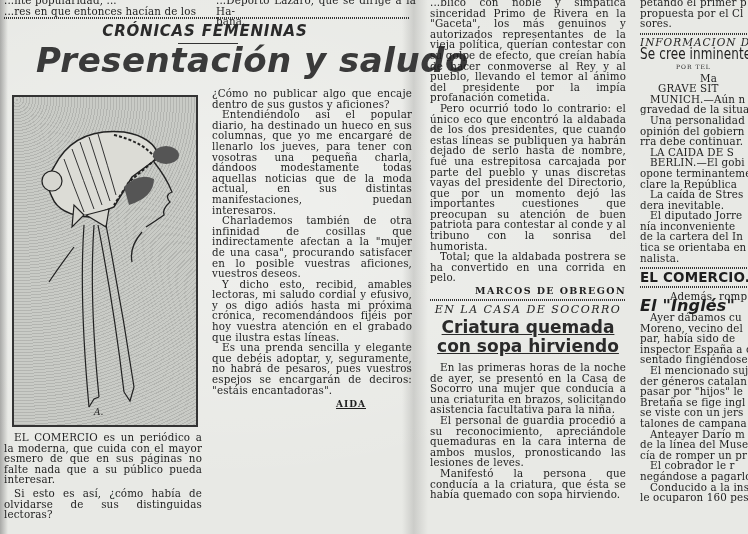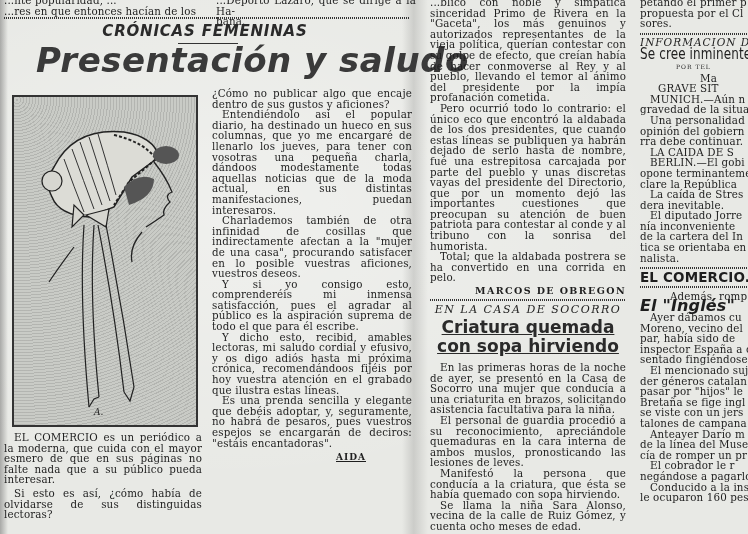--- a/index.html
+++ b/index.html
@@ -172,42 +172,40 @@
 
   <div class="chronicle-left col-text">
     <p>EL COMERCIO es un periódico a la moderna, que cuida con el mayor esmero de que en sus páginas no falte nada que a su público pueda interesar.</p>
     <p style="margin-top:3px;">Si esto es así, ¿cómo había de olvidarse de sus distinguidas lectoras?</p>
   </div>
 
   <div class="chronicle-right col-text">
     <p class="noindent">¿Cómo no publicar algo que encaje dentro de sus gustos y aficiones?</p>
     <p>Entendiéndolo así el popular diario, ha destinado un hueco en sus columnas, que yo me encargaré de llenarlo los jueves, para tener con vosotras una pequeña charla, dándoos modestamente todas aquellas noticias que de la moda actual, en sus distintas manifestaciones, puedan interesaros.</p>
     <p>Charlademos también de otra infinidad de cosillas que indirectamente afectan a la "mujer de una casa", procurando satisfacer en lo posible vuestras aficiones, vuestros deseos.</p>
-    <p>Y si yo consigo esto, comprenderéis mi inmensa satisfacción, pues el agradar al público es la aspiración suprema de todo el que para él escribe.</p>
     <p>Y dicho esto, recibid, amables lectoras, mi saludo cordial y efusivo, y os digo adiós hasta mi próxima crónica, recomendándoos fijéis por hoy vuestra atención en el grabado que ilustra estas líneas.</p>
     <p>Es una prenda sencilla y elegante que debéis adoptar, y, seguramente, no habrá de pesaros, pues vuestros espejos se encargarán de deciros: "estáis encantadoras".</p>
     <div class="signature">AIDA</div>
   </div>
 
   <div class="col2">
     <div class="col-text" style="margin-top:-3px;">
       <p class="noindent">...blico con noble y simpática sinceridad Primo de Rivera en la "Gaceta", los más genuinos y autorizados representantes de la vieja política, querían contestar con su golpe de efecto, que creían había de hacer conmoverse al Rey y al pueblo, llevando el temor al ánimo del presidente por la impía profanación cometida.</p>
       <p>Pero ocurrió todo lo contrario: el único eco que encontró la aldabada de los dos presidentes, que cuando estas líneas se publiquen ya habrán dejado de serlo hasta de nombre, fué una estrepitosa carcajada por parte del pueblo y unas discretas vayas del presidente del Directorio, que por un momento dejó las importantes cuestiones que preocupan su atención de buen patriota para contestar al conde y al tribuno con la sonrisa del humorista.</p>
       <p>Total; que la aldabada postrera se ha convertido en una corrida en pelo.</p>
     </div>
     <div class="byline">MARCOS DE OBREGON</div>
     <div class="dotted-rule" style="position:relative; width:196px; margin-top:3px;"></div>
 
     <div class="section-kicker">EN LA CASA DE SOCORRO</div>
     <div class="sub-headline">Criatura quemada con sopa hirviendo</div>
     <div class="col-text">
       <p>En las primeras horas de la noche de ayer, se presentó en la Casa de Socorro una mujer que conducía a una criaturita en brazos, solicitando asistencia facultativa para la niña.</p>
       <p>El personal de guardia procedió a su reconocimiento, apreciándole quemaduras en la cara interna de ambos muslos, pronosticando las lesiones de leves.</p>
       <p>Manifestó la persona que conducía a la criatura, que ésta se había quemado con sopa hirviendo.</p>
-      <p>Se llama la niña Sara Alonso, vecina de la calle de Ruiz Gómez, y cuenta ocho meses de edad.</p>
     </div>
 
   </div>
 
   <div class="col3-clip">
     <div class="col-text nowrap-lines" style="width:160px; margin-top:-3px;">
       <p class="noindent">petando el primer p</p>
       <p class="noindent">propuesta por el Cl</p>
       <p class="noindent">sores.</p>
       <div class="dotted-rule" style="position:relative; width:160px; margin:4px 0 2px 0;"></div>

